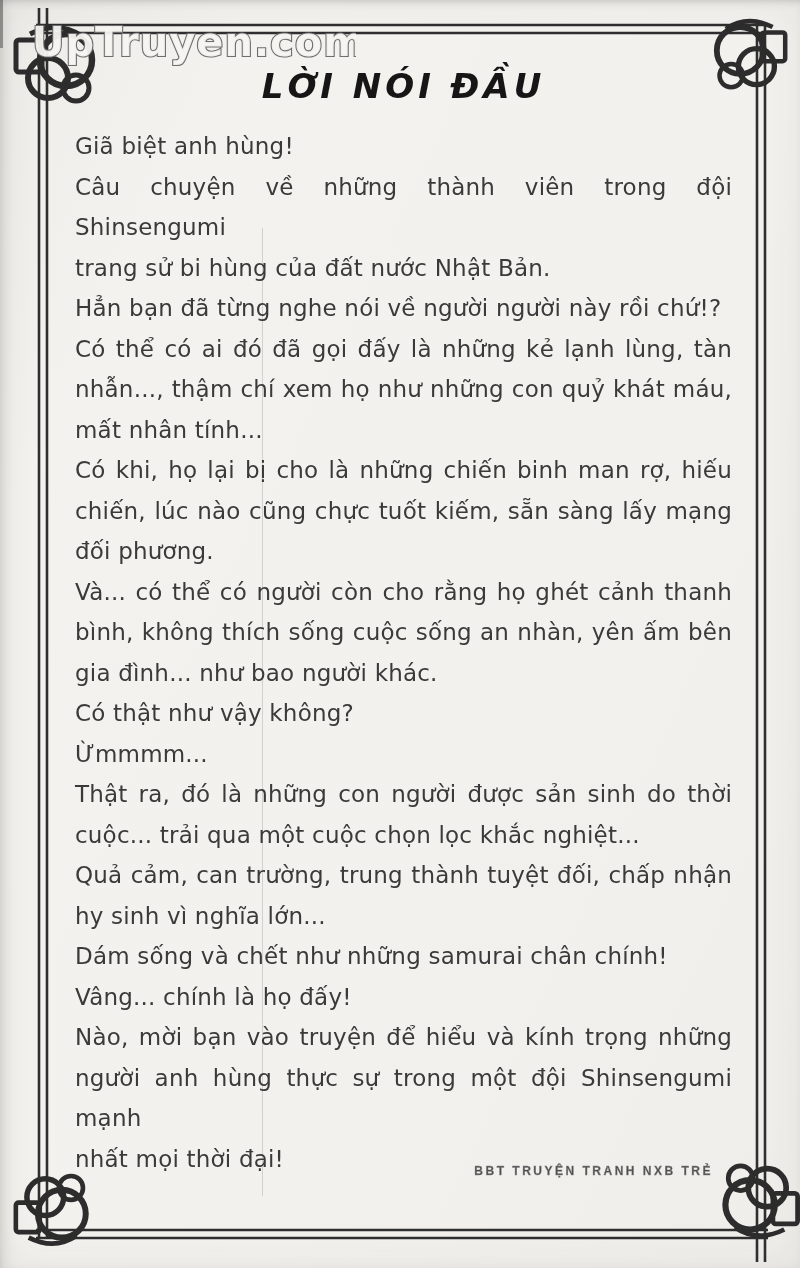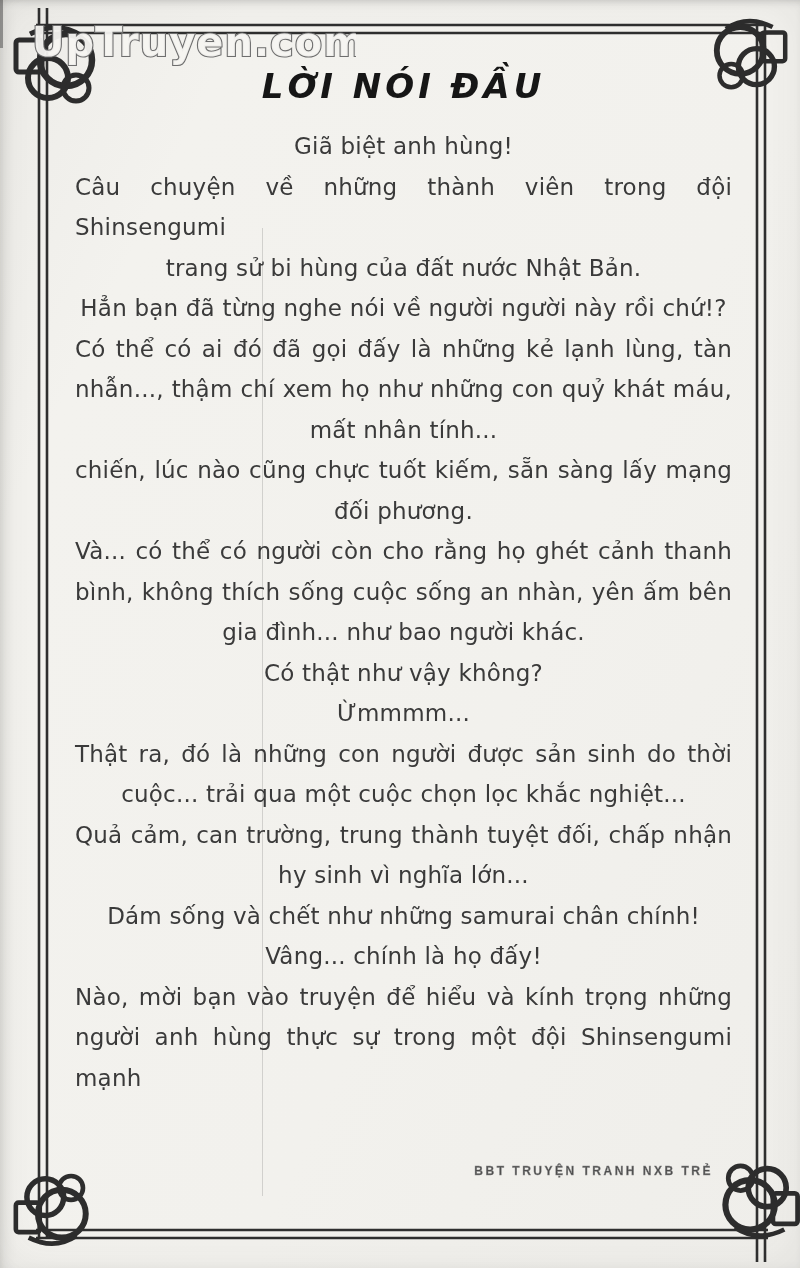--- a/index.html
+++ b/index.html
@@ -49,21 +49,21 @@
   }
   .body-text {
     position: absolute;
     left: 75px; top: 126px;
     width: 657px;
     font-size: 23px;
     line-height: 40.5px;
     letter-spacing: 0.2px;
     color: var(--ink, #3a3a3a);
   }
-  .body-text .line { text-align: center; }
+  .body-text .line { text-align: left; }
   .body-text .line.just { text-align: justify; text-align-last: justify; }
   .crease {
     position: absolute;
     left: 262px; top: 228px;
     width: 1px; height: 968px;
     background: rgba(90,90,90,0.22);
   }
   .footer-credit {
     position: absolute;
     right: 87px; top: 1164px;
@@ -120,32 +120,34 @@
   <div class="page-title">LỜI NÓI ĐẦU</div>
 
   <div class="body-text">
       <div class="line">Giã biệt anh hùng!</div>
       <div class="line just">Câu chuyện về những thành viên trong đội Shinsengumi</div>
       <div class="line">trang sử bi hùng của đất nước Nhật Bản.</div>
       <div class="line">Hẳn bạn đã từng nghe nói về người người này rồi chứ!?</div>
       <div class="line just">Có thể có ai đó đã gọi đấy là những kẻ lạnh lùng, tàn</div>
       <div class="line just">nhẫn..., thậm chí xem họ như những con quỷ khát máu,</div>
       <div class="line">mất nhân tính...</div>
+      <div class="line just">Có khi, họ lại bị cho là những chiến binh man rợ, hiếu</div>
       <div class="line just">chiến, lúc nào cũng chực tuốt kiếm, sẵn sàng lấy mạng</div>
       <div class="line">đối phương.</div>
       <div class="line just">Và... có thể có người còn cho rằng họ ghét cảnh thanh</div>
       <div class="line just">bình, không thích sống cuộc sống an nhàn, yên ấm bên</div>
       <div class="line">gia đình... như bao người khác.</div>
       <div class="line">Có thật như vậy không?</div>
       <div class="line">Ừmmmm...</div>
       <div class="line just">Thật ra, đó là những con người được sản sinh do thời</div>
       <div class="line">cuộc... trải qua một cuộc chọn lọc khắc nghiệt...</div>
       <div class="line just">Quả cảm, can trường, trung thành tuyệt đối, chấp nhận</div>
       <div class="line">hy sinh vì nghĩa lớn...</div>
       <div class="line">Dám sống và chết như những samurai chân chính!</div>
       <div class="line">Vâng... chính là họ đấy!</div>
       <div class="line just">Nào, mời bạn vào truyện để hiểu và kính trọng những</div>
       <div class="line just">người anh hùng thực sự trong một đội Shinsengumi mạnh</div>
+      <div class="line">nhất mọi thời đại!</div>
     </div>
 
   <div class="footer-credit">BBT TRUYỆN TRANH NXB TRẺ</div>
 
 </div>
 
 </body></html>

